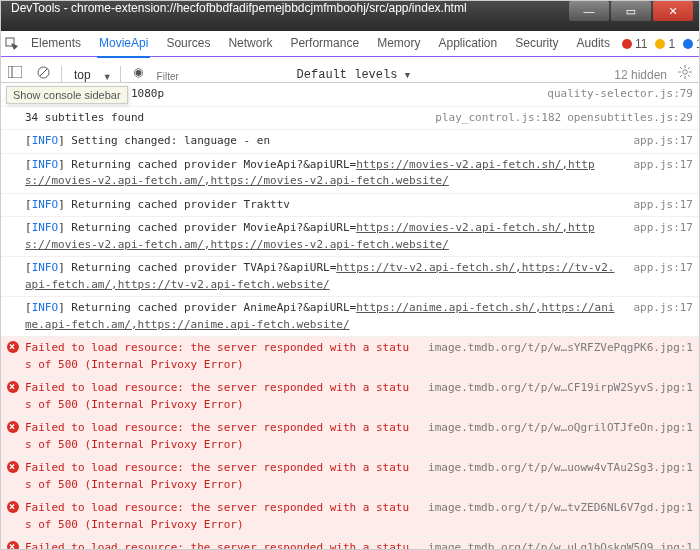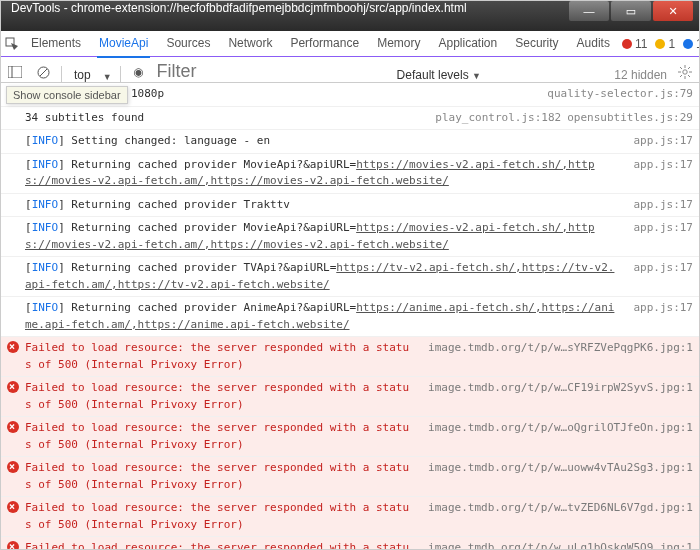--- a/index.html
+++ b/index.html
@@ -16,22 +16,22 @@
   .tab.active { color:#1a73e8; border-bottom: 2px solid #1a73e8; }
   .badges { display:flex; align-items:center; gap:8px; padding-right:6px; color:#555;}
   .badge { display:flex; align-items:center; gap:3px;justify-content:flex-end; }
   .badge .dot { width:10px; height:10px; border-radius:50%; }
   .dot.err{background:#d93025;} .dot.warn{background:#f3b300;} .dot.info{background:#1a73e8;}
   .toolbar { height: 26px; display:flex; align-items:flex-end; border-bottom:1px solid #ccc; padding:0 4px; gap:8px; color:#555;}
   .toolbar .iconbtn{width:20px;height:20px;display:flex;align-items:center;justify-content:center;}
   .toolbar .sep{width:1px;height:16px;background:#ccc;}
   .toolbar .ctx{padding:0 4px; color:#333;}
   .toolbar .chev{font-size:9px;color:#555;}
-  .toolbar input.filter{border:none;outline:none;flex:0 0 120px;font-size:18px;color:#555;}
-  .toolbar .levels{color:#333;}
+  .toolbar input.filter{border:none;outline:none;flex:0 0 120px;font-size:10px;color:#555;}
+  .toolbar .levels{color:#333;font-family:Liberation Mono, monospace;}
   .toolbar .spacer{flex:1;}
   .toolbar .hidden{color:#888;}
   .tooltip { position:absolute; top:86px; left:6px; background:#f7f7e8; border:1px solid #ccc; padding:2px 6px; font-size:11px; color:#555; box-shadow:1px 1px 4px rgba(0,0,0,.15); z-index:5;}
   .console { position:relative; height: calc(550px - 30px - 26px - 26px); overflow-y:auto; font-family: Menlo, Consolas, monospace; font-size:11px; color:#303030;}
   .row { display:flex; padding:3px 6px 3px 24px; border-bottom:1px solid #f0f0f0; position:relative; line-height:1.5;}
   .row.error{background:#fdecea; color:#c5221f;}
   .row .msg{flex:1; word-break:break-all; padding-right:8px;}
   .row .src{color:#888; white-space:nowrap; padding-left:6px;}
   .row.error .src{color:#7a7a7a;}
   .row .icon{position:absolute; left:6px; top:4px; width:12px;height:12px;border-radius:50%;}

